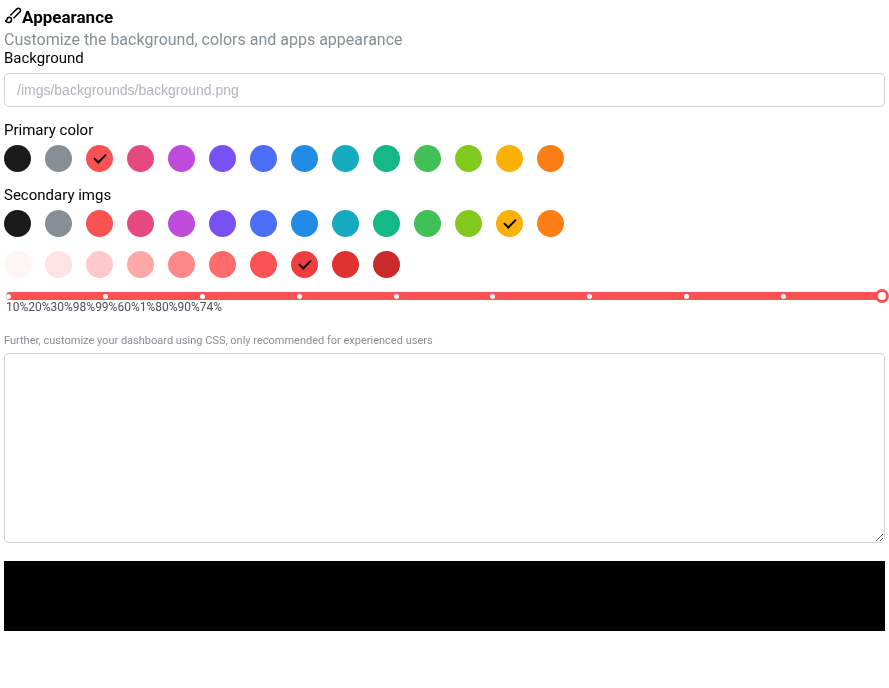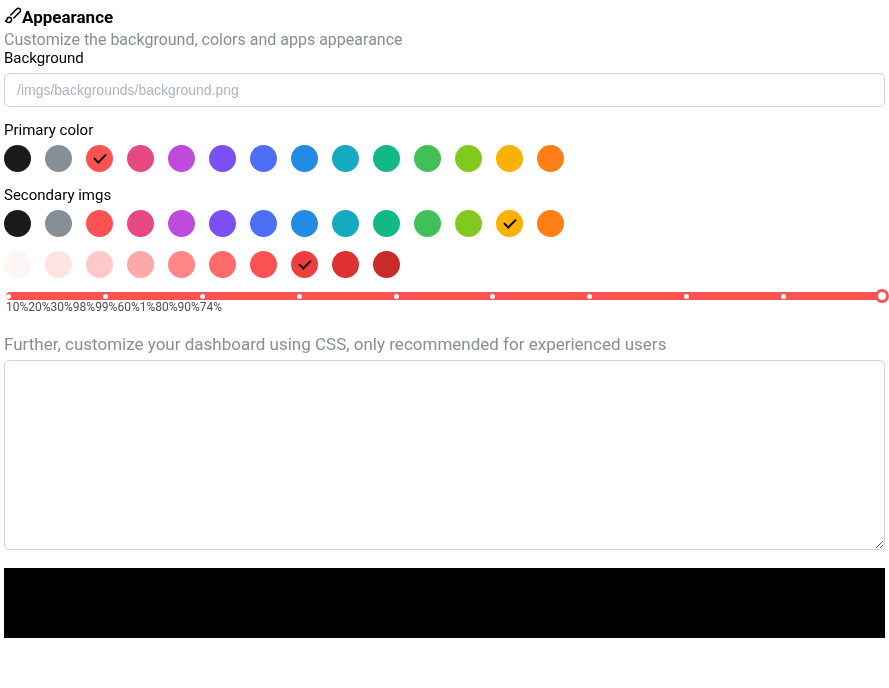--- a/index.html
+++ b/index.html
@@ -103,21 +103,21 @@
     border: 3px solid #fa5252;
     border-radius: 50%;
   }
   .slider-labels {
     display: flex;
     font-size: 12px;
     color: #495057;
     margin-top: 0;
   }
   .hint {
-    font-size: 17px;
+    font-size: 11px;
     color: #868e96;
     margin-top: 20px;
     margin-bottom: 6px;
   }
   .textarea {
     width: 100%;
     min-height: 190px;
     border: 1px solid #ced4da;
     border-radius: 5px;
     padding: 8px 12px;

